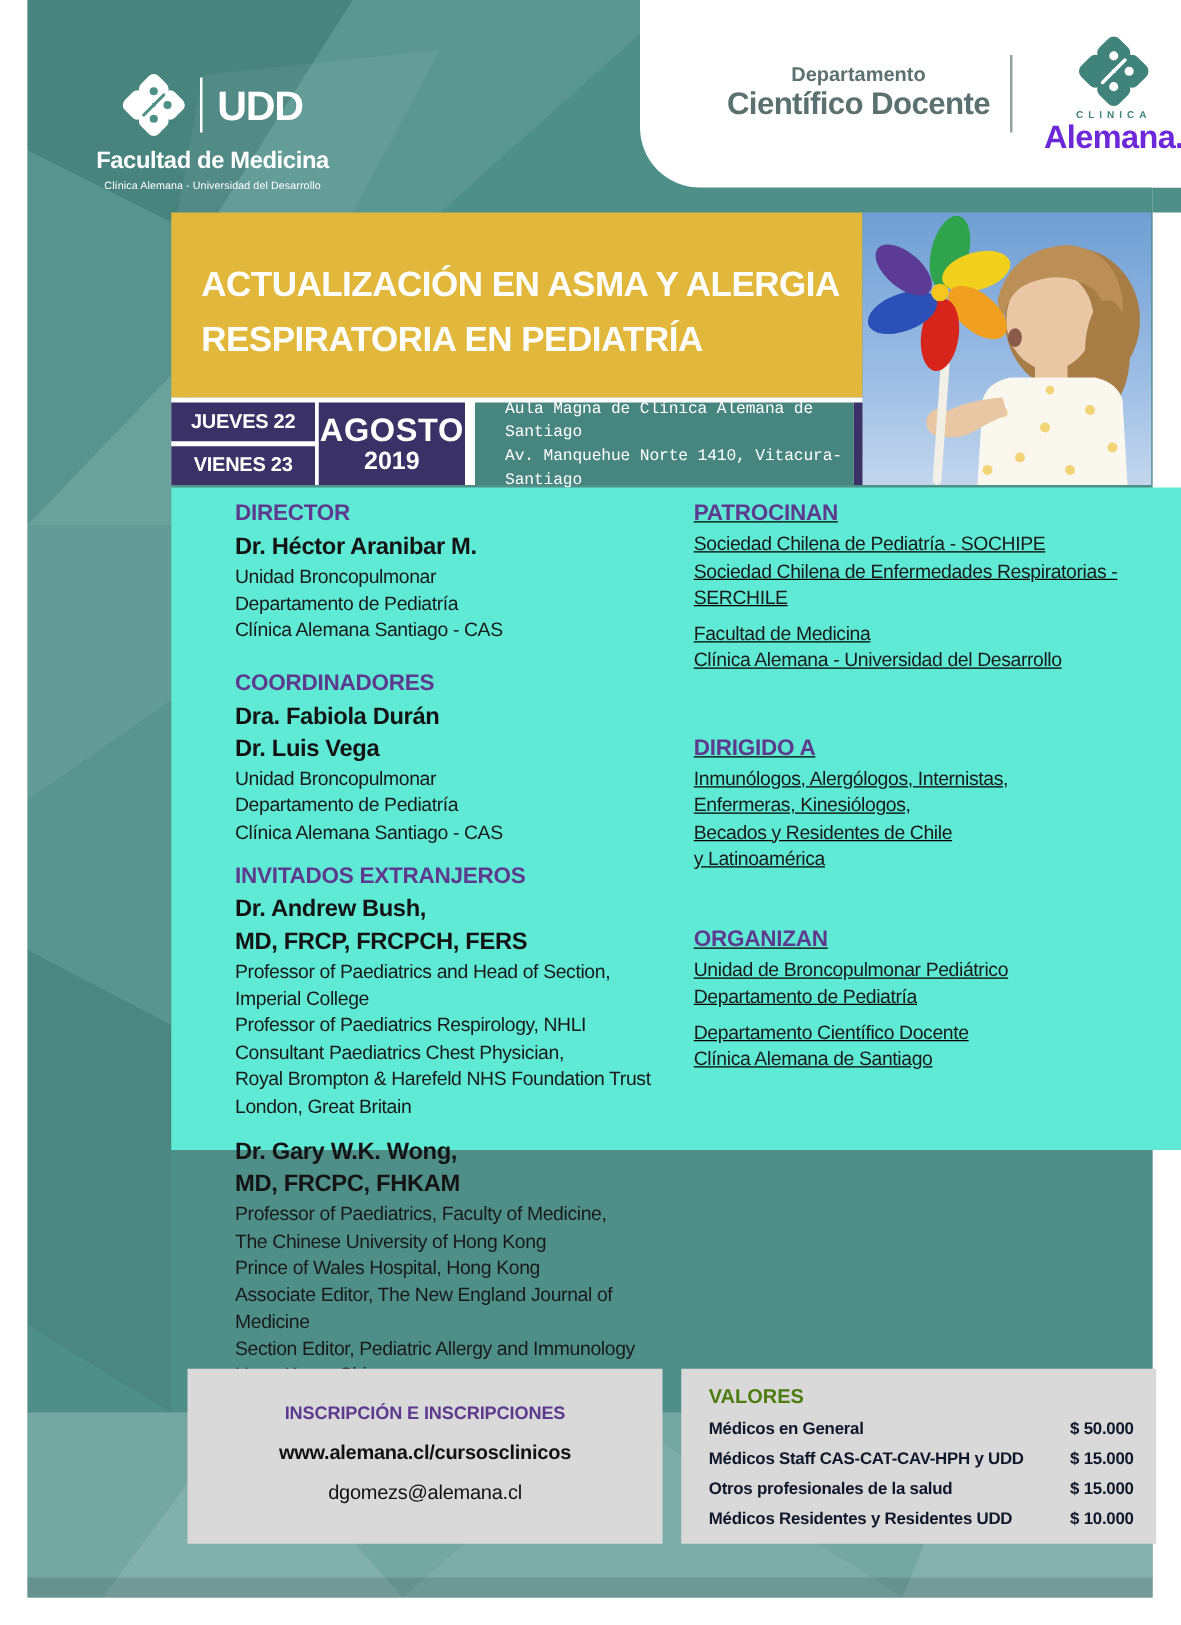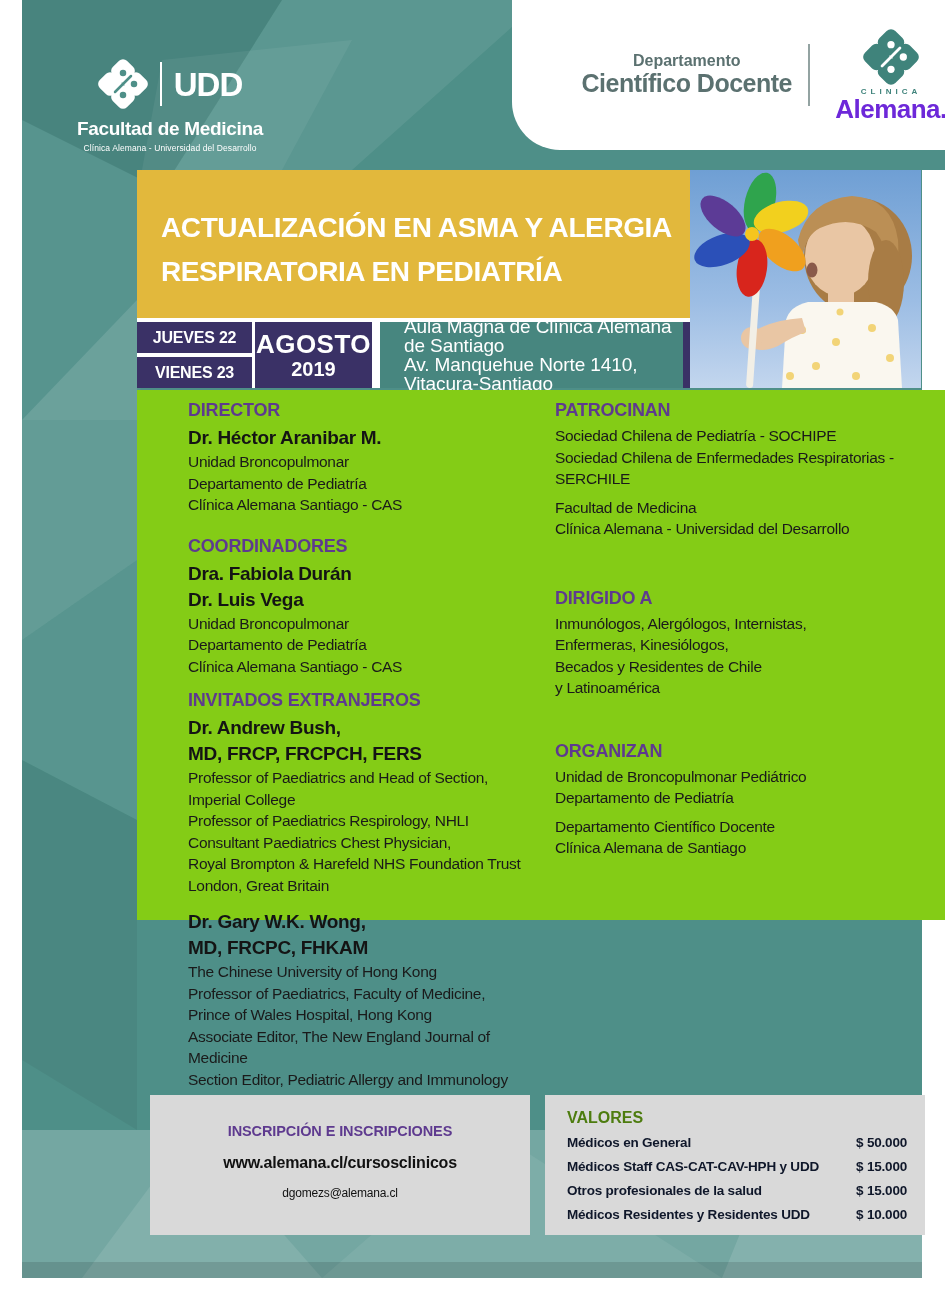--- a/index.html
+++ b/index.html
@@ -46,38 +46,38 @@
   .days{position:absolute;left:0;top:4px;width:115px;height:66px;text-align:right;}
   .daybox{position:absolute;left:0;width:115px;height:31px;background:#3A3166;color:#fff;
     display:flex;align-items:center;justify-content:center;font-size:16px;font-weight:bold;letter-spacing:-0.2px;}
   .day1{top:0;} .day2{top:35px;}
   .monthbox{position:absolute;left:118px;top:4px;width:117px;height:66px;background:#3A3166;color:#fff;
     display:flex;flex-direction:column;align-items:center;justify-content:center;}
   .month{font-size:26px;font-weight:bold;letter-spacing:0.5px;line-height:28px;}
   .year{font-size:20px;font-weight:bold;line-height:22px;}
   .venuebox{position:absolute;left:243px;top:4px;width:303px;height:66px;background:#47867F;color:#fff;
     display:flex;flex-direction:column;justify-content:center;padding-left:24px;box-sizing:border-box;}
-  .venuebox div{font-size:19px;line-height:19px;letter-spacing:-0.1px;}
+  .venuebox div{font-size:13px;line-height:19px;letter-spacing:-0.1px;font-family:Liberation Mono, monospace;}
   .purple-sliver{position:absolute;left:546px;top:4px;width:7px;height:66px;background:#3A3166;}
 
   
-  .content{position:absolute;left:137px;top:390px;width:808px;height:530px;background:#84cc16;}
+  .content{position:absolute;left:137px;top:390px;width:808px;height:530px;background:#5eead4;}
   .col-left{position:absolute;left:51px;top:10px;width:355px;}
-  .col-right{position:absolute;left:418px;top:10px;width:380px;}
+  .col-right{position:absolute;left:418px;top:10px;width:380px;text-decoration:underline;}
   .sec-h{color:#5E3A8F;font-size:18px;font-weight:bold;letter-spacing:-0.2px;line-height:21px;margin:0 0 4px 0;}
   .name{font-size:19px;font-weight:bold;color:#141414;letter-spacing:-0.3px;line-height:26px;}
   .body-line{font-size:15.5px;color:#1a1a1a;letter-spacing:-0.3px;line-height:21.5px;}
   .gap-lg{height:20px;} .gap-md{height:13px;} .gap-sm{height:7px;}
 
   
   .graybox{position:absolute;top:1095px;height:140px;background:#D9D9D9;}
   .inscribox{left:150px;width:380px;text-align:center;}
   .insc-h{margin-top:28px;font-size:14.5px;font-weight:bold;color:#5E3A8F;letter-spacing:-0.1px;}
   .insc-site{margin-top:15px;font-size:16px;font-weight:bold;color:#111;letter-spacing:-0.2px;}
-  .insc-mail{margin-top:14px;font-size:12px;color:#111;letter-spacing:-0.2px;}
+  .insc-mail{margin-top:14px;font-size:16px;color:#111;letter-spacing:-0.2px;}
   .valbox{left:545px;width:380px;padding:14px 18px 0 22px;box-sizing:border-box;}
   .val-h{font-size:16px;font-weight:bold;color:#4d7c0f;margin-bottom:4px;}
   .val-row{display:flex;font-size:13.5px;font-weight:bold;color:#0f172a;line-height:24px;letter-spacing:-0.2px;}
   .val-label{flex:1;}
   .val-price{width:72px;text-align:right;}
 </style>
 </head>
 <body>
 
 <div class="page">
@@ -229,22 +229,22 @@
         <div class="name">MD, FRCP, FRCPCH, FERS</div>
         <div class="body-line">Professor of Paediatrics and Head of Section,</div>
         <div class="body-line">Imperial College</div>
         <div class="body-line">Professor of Paediatrics Respirology, NHLI</div>
         <div class="body-line">Consultant Paediatrics Chest Physician,</div>
         <div class="body-line">Royal Brompton &amp; Harefeld NHS Foundation Trust</div>
         <div class="body-line">London, Great Britain</div>
         <div class="gap-md"></div>
         <div class="name">Dr. Gary W.K. Wong,</div>
         <div class="name">MD, FRCPC, FHKAM</div>
+        <div class="body-line">Professor of Paediatrics, Faculty of Medicine,</div>
         <div class="body-line">The Chinese University of Hong Kong</div>
-        <div class="body-line">Professor of Paediatrics, Faculty of Medicine,</div>
         <div class="body-line">Prince of Wales Hospital, Hong Kong</div>
         <div class="body-line">Associate Editor, The New England Journal of Medicine</div>
         <div class="body-line">Section Editor, Pediatric Allergy and Immunology</div>
         <div class="body-line">Hong Kong, China</div>
       </div>
     </div>
 
     <div class="col-right">
       <div>
         <div class="sec-h">PATROCINAN</div>

